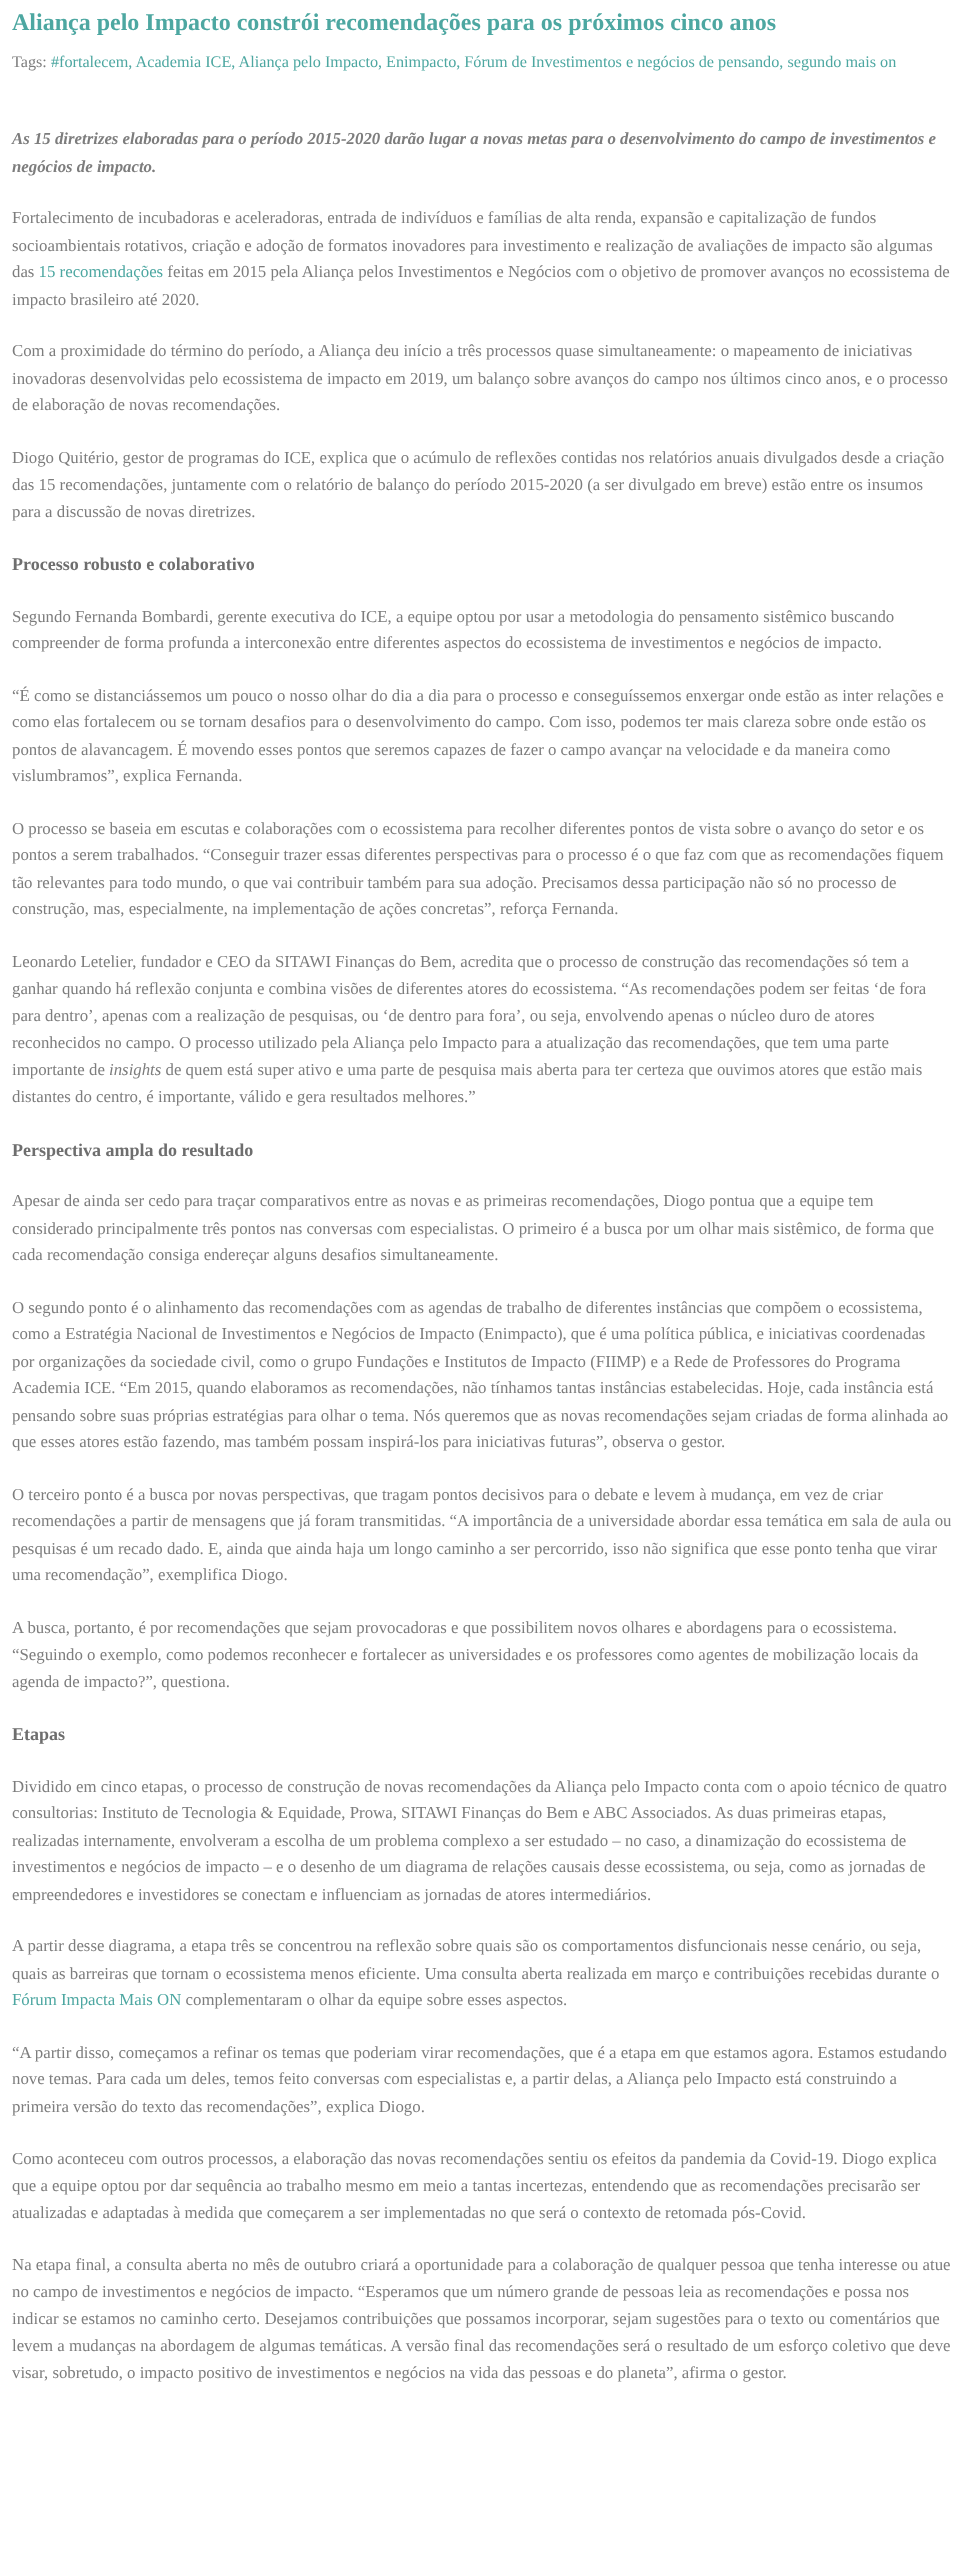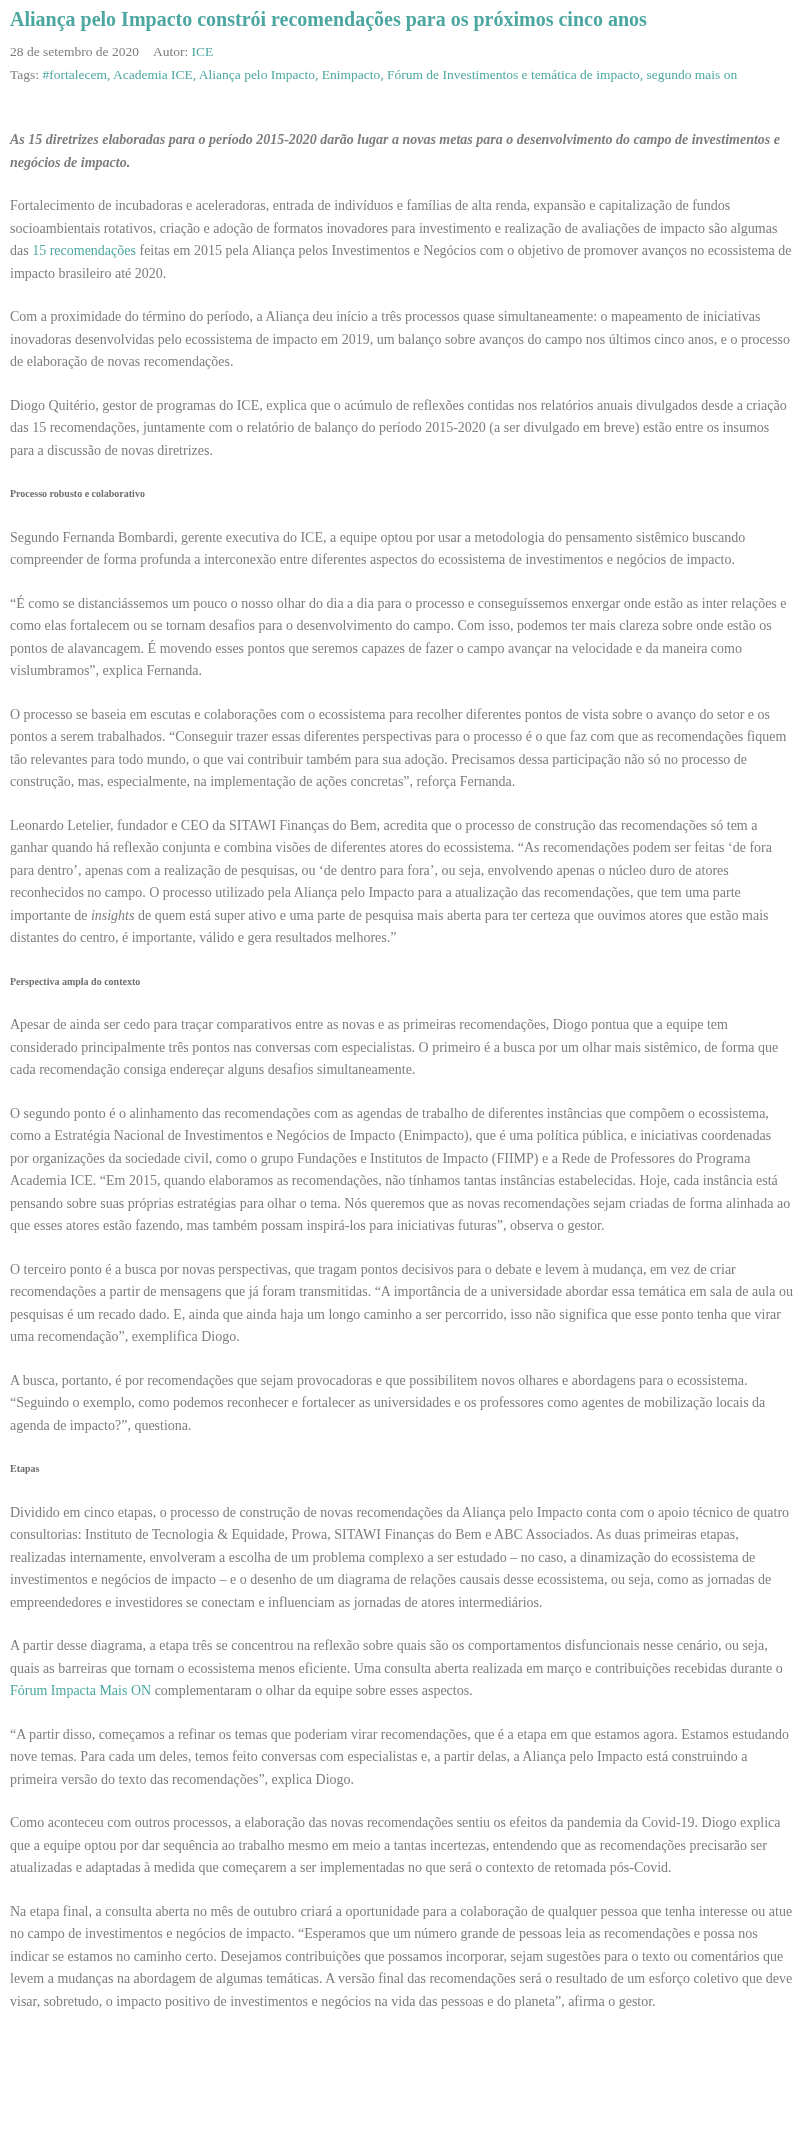--- a/index.html
+++ b/index.html
@@ -50,53 +50,49 @@
     font-size: 14px;
     line-height: 22.5px;
     color: var(--body-text, #7d7d7d);
   }
   #article-body p.lead {
     font-style: italic;
     font-weight: bold;
   }
   #article-body p.heading {
     font-weight: bold;
-    font-size: 10px;
+    font-size: 15px;
     color: var(--heading-text, #6e6e6e);
   }
   #article-body a.textlink { color: var(--accent, #4da7a1); }
 </style>
 </head>
 <body>
 
 <div class="page">
 
   <h1 class="title">Aliança pelo Impacto constrói recomendações para os próximos cinco anos</h1>
 
-  <div class="meta">
-    <span>28 de setembro de 2020</span><span class="author-label">Autor:</span>
-    <a href="#">ICE</a>
-  </div>
 
   <div class="tags">
     <span>Tags:</span>
-    <span class="tag-list" id="tags-container"><a href="#">#fortalecem</a>, <a href="#">Academia ICE</a>, <a href="#">Aliança pelo Impacto</a>, <a href="#">Enimpacto</a>, <a href="#">Fórum de Investimentos e temática de impacto</a>, <a href="#">segundo mais on</a></span>
+    <span class="tag-list" id="tags-container"><a href="#">#fortalecem</a>, <a href="#">Academia ICE</a>, <a href="#">Aliança pelo Impacto</a>, <a href="#">Enimpacto</a>, <a href="#">Fórum de Investimentos e negócios de pensando</a>, <a href="#">segundo mais on</a></span>
   </div>
 
   <div id="article-body">
       <p class="lead">As 15 diretrizes elaboradas para o período 2015-2020 darão lugar a novas metas para o desenvolvimento do campo de investimentos e negócios de impacto.</p>
       <p class="para">Fortalecimento de incubadoras e aceleradoras, entrada de indivíduos e famílias de alta renda, expansão e capitalização de fundos socioambientais rotativos, criação e adoção de formatos inovadores para investimento e realização de avaliações de impacto são algumas das <a href="#" class="textlink">15 recomendações</a> feitas em 2015 pela Aliança pelos Investimentos e Negócios com o objetivo de promover avanços no ecossistema de impacto brasileiro até 2020.</p>
       <p class="para">Com a proximidade do término do período, a Aliança deu início a três processos quase simultaneamente: o mapeamento de iniciativas inovadoras desenvolvidas pelo ecossistema de impacto em 2019, um balanço sobre avanços do campo nos últimos cinco anos, e o processo de elaboração de novas recomendações.</p>
       <p class="para">Diogo Quitério, gestor de programas do ICE, explica que o acúmulo de reflexões contidas nos relatórios anuais divulgados desde a criação das 15 recomendações, juntamente com o relatório de balanço do período 2015-2020 (a ser divulgado em breve) estão entre os insumos para a discussão de novas diretrizes.</p>
       <p class="heading">Processo robusto e colaborativo</p>
       <p class="para">Segundo Fernanda Bombardi, gerente executiva do ICE, a equipe optou por usar a metodologia do pensamento sistêmico buscando compreender de forma profunda a interconexão entre diferentes aspectos do ecossistema de investimentos e negócios de impacto.</p>
       <p class="para">“É como se distanciássemos um pouco o nosso olhar do dia a dia para o processo e conseguíssemos enxergar onde estão as inter relações e como elas fortalecem ou se tornam desafios para o desenvolvimento do campo. Com isso, podemos ter mais clareza sobre onde estão os pontos de alavancagem. É movendo esses pontos que seremos capazes de fazer o campo avançar na velocidade e da maneira como vislumbramos”, explica Fernanda.</p>
       <p class="para">O processo se baseia em escutas e colaborações com o ecossistema para recolher diferentes pontos de vista sobre o avanço do setor e os pontos a serem trabalhados. “Conseguir trazer essas diferentes perspectivas para o processo é o que faz com que as recomendações fiquem tão relevantes para todo mundo, o que vai contribuir também para sua adoção. Precisamos dessa participação não só no processo de construção, mas, especialmente, na implementação de ações concretas”, reforça Fernanda.</p>
       <p class="para">Leonardo Letelier, fundador e CEO da SITAWI Finanças do Bem, acredita que o processo de construção das recomendações só tem a ganhar quando há reflexão conjunta e combina visões de diferentes atores do ecossistema. “As recomendações podem ser feitas ‘de fora para dentro’, apenas com a realização de pesquisas, ou ‘de dentro para fora’, ou seja, envolvendo apenas o núcleo duro de atores reconhecidos no campo. O processo utilizado pela Aliança pelo Impacto para a atualização das recomendações, que tem uma parte importante de <em>insights</em> de quem está super ativo e uma parte de pesquisa mais aberta para ter certeza que ouvimos atores que estão mais distantes do centro, é importante, válido e gera resultados melhores.”</p>
-      <p class="heading">Perspectiva ampla do contexto</p>
+      <p class="heading">Perspectiva ampla do resultado</p>
       <p class="para">Apesar de ainda ser cedo para traçar comparativos entre as novas e as primeiras recomendações, Diogo pontua que a equipe tem considerado principalmente três pontos nas conversas com especialistas. O primeiro é a busca por um olhar mais sistêmico, de forma que cada recomendação consiga endereçar alguns desafios simultaneamente.</p>
       <p class="para">O segundo ponto é o alinhamento das recomendações com as agendas de trabalho de diferentes instâncias que compõem o ecossistema, como a Estratégia Nacional de Investimentos e Negócios de Impacto (Enimpacto), que é uma política pública, e iniciativas coordenadas por organizações da sociedade civil, como o grupo Fundações e Institutos de Impacto (FIIMP) e a Rede de Professores do Programa Academia ICE. “Em 2015, quando elaboramos as recomendações, não tínhamos tantas instâncias estabelecidas. Hoje, cada instância está pensando sobre suas próprias estratégias para olhar o tema. Nós queremos que as novas recomendações sejam criadas de forma alinhada ao que esses atores estão fazendo, mas também possam inspirá-los para iniciativas futuras”, observa o gestor.</p>
       <p class="para">O terceiro ponto é a busca por novas perspectivas, que tragam pontos decisivos para o debate e levem à mudança, em vez de criar recomendações a partir de mensagens que já foram transmitidas. “A importância de a universidade abordar essa temática em sala de aula ou pesquisas é um recado dado. E, ainda que ainda haja um longo caminho a ser percorrido, isso não significa que esse ponto tenha que virar uma recomendação”, exemplifica Diogo.</p>
       <p class="para">A busca, portanto, é por recomendações que sejam provocadoras e que possibilitem novos olhares e abordagens para o ecossistema. “Seguindo o exemplo, como podemos reconhecer e fortalecer as universidades e os professores como agentes de mobilização locais da agenda de impacto?”, questiona.</p>
       <p class="heading">Etapas</p>
       <p class="para">Dividido em cinco etapas, o processo de construção de novas recomendações da Aliança pelo Impacto conta com o apoio técnico de quatro consultorias: Instituto de Tecnologia &amp; Equidade, Prowa, SITAWI Finanças do Bem e ABC Associados. As duas primeiras etapas, realizadas internamente, envolveram a escolha de um problema complexo a ser estudado – no caso, a dinamização do ecossistema de investimentos e negócios de impacto – e o desenho de um diagrama de relações causais desse ecossistema, ou seja, como as jornadas de empreendedores e investidores se conectam e influenciam as jornadas de atores intermediários.</p>
       <p class="para">A partir desse diagrama, a etapa três se concentrou na reflexão sobre quais são os comportamentos disfuncionais nesse cenário, ou seja, quais as barreiras que tornam o ecossistema menos eficiente. Uma consulta aberta realizada em março e contribuições recebidas durante o <a href="#" class="textlink">Fórum Impacta Mais ON</a> complementaram o olhar da equipe sobre esses aspectos.</p>
       <p class="para">“A partir disso, começamos a refinar os temas que poderiam virar recomendações, que é a etapa em que estamos agora. Estamos estudando nove temas. Para cada um deles, temos feito conversas com especialistas e, a partir delas, a Aliança pelo Impacto está construindo a primeira versão do texto das recomendações”, explica Diogo.</p>
       <p class="para">Como aconteceu com outros processos, a elaboração das novas recomendações sentiu os efeitos da pandemia da Covid-19. Diogo explica que a equipe optou por dar sequência ao trabalho mesmo em meio a tantas incertezas, entendendo que as recomendações precisarão ser atualizadas e adaptadas à medida que começarem a ser implementadas no que será o contexto de retomada pós-Covid.</p>
       <p class="para">Na etapa final, a consulta aberta no mês de outubro criará a oportunidade para a colaboração de qualquer pessoa que tenha interesse ou atue no campo de investimentos e negócios de impacto. “Esperamos que um número grande de pessoas leia as recomendações e possa nos indicar se estamos no caminho certo. Desejamos contribuições que possamos incorporar, sejam sugestões para o texto ou comentários que levem a mudanças na abordagem de algumas temáticas. A versão final das recomendações será o resultado de um esforço coletivo que deve visar, sobretudo, o impacto positivo de investimentos e negócios na vida das pessoas e do planeta”, afirma o gestor.</p>

